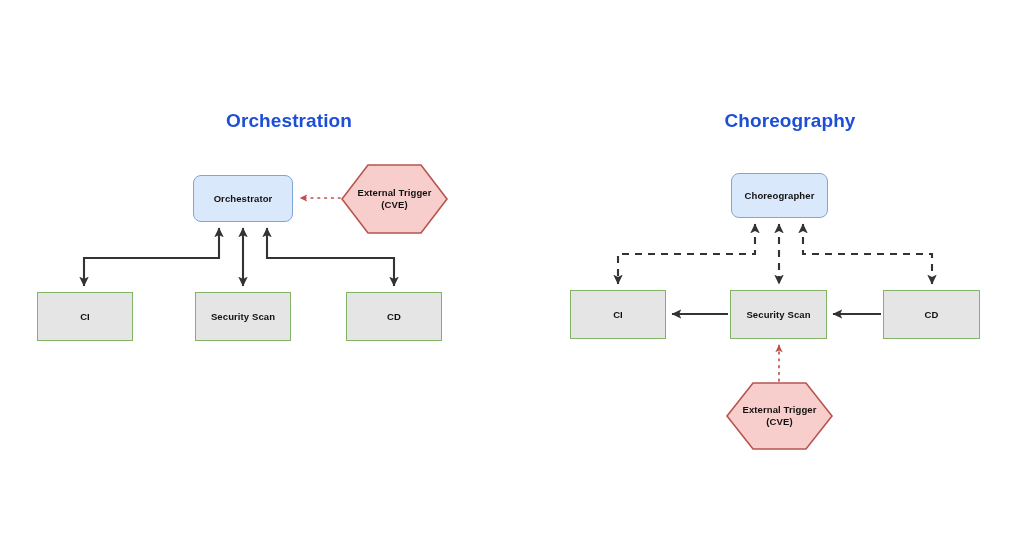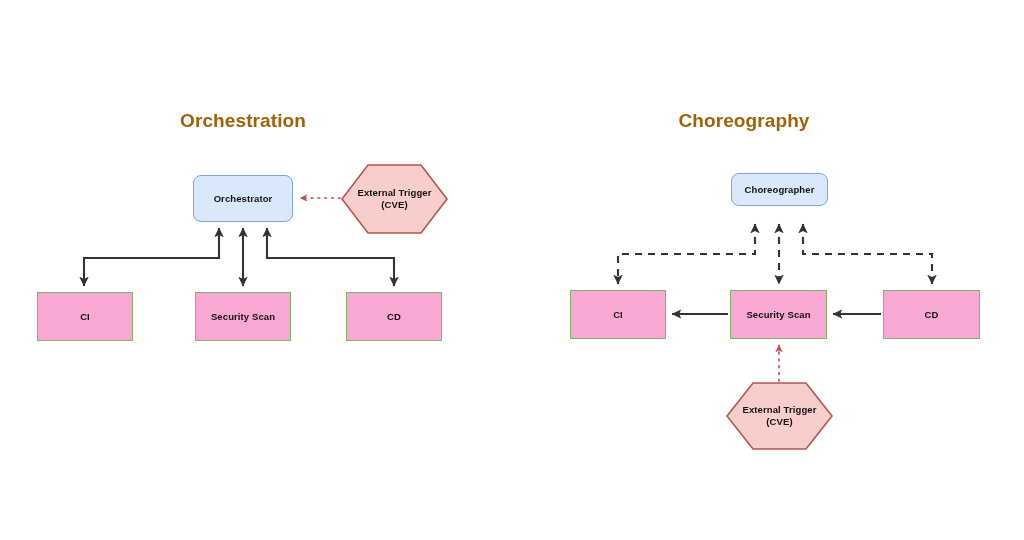--- a/index.html
+++ b/index.html
@@ -19,42 +19,43 @@
   #canvas {
     position: absolute;
     inset: 0;
     width: 1024px;
     height: 540px;
   }
   .diagram-title {
     position: absolute;
     font-size: 19px;
     font-weight: bold;
-    color: #a16207;
+    color: #1d4ed8;
     letter-spacing: 0.1px;
     white-space: nowrap;
     text-align: right;
     transform: translateX(-50%);
+    margin-left: 46px;
   }
   .node {
     position: absolute;
     box-sizing: border-box;
     display: flex;
     align-items: center;
     justify-content: center;
     text-align: center;
     font-size: 9.5px;
     font-weight: bold;
     line-height: 1.25;
     letter-spacing: 0.1px;
     color: #111111;
   }
   .node-process {
     border: 1.4px solid #82b366;
-    background: #f9a8d4;
+    background: #e5e5e5;
   }
   .node-controller {
     border: 1.4px solid #7ea6d9;
     background: #dae8fc;
     border-radius: 8px;
   }
   .node-hex {
     border: none;
     background: transparent;
   }
@@ -132,21 +133,21 @@
   <span>CD</span>
 </div>
 
 <div class="node node-hex" style="left:342px; top:165px; width:105px; height:68px;">
   <span class="hex-label">
     <span>External Trigger</span><br>
     <span>(CVE)</span>
   </span>
 </div>
 
-<div class="node node-controller" style="left:731px; top:173px; width:97px; height:33px;">
+<div class="node node-controller" style="left:731px; top:173px; width:97px; height:45px;">
   <span>Choreographer</span>
 </div>
 
 <div class="node node-process" style="left:570px; top:290px; width:96px; height:49px;">
   <span>CI</span>
 </div>
 
 <div class="node node-process" style="left:730px; top:290px; width:97px; height:49px;">
   <span>Security Scan</span>
 </div>

